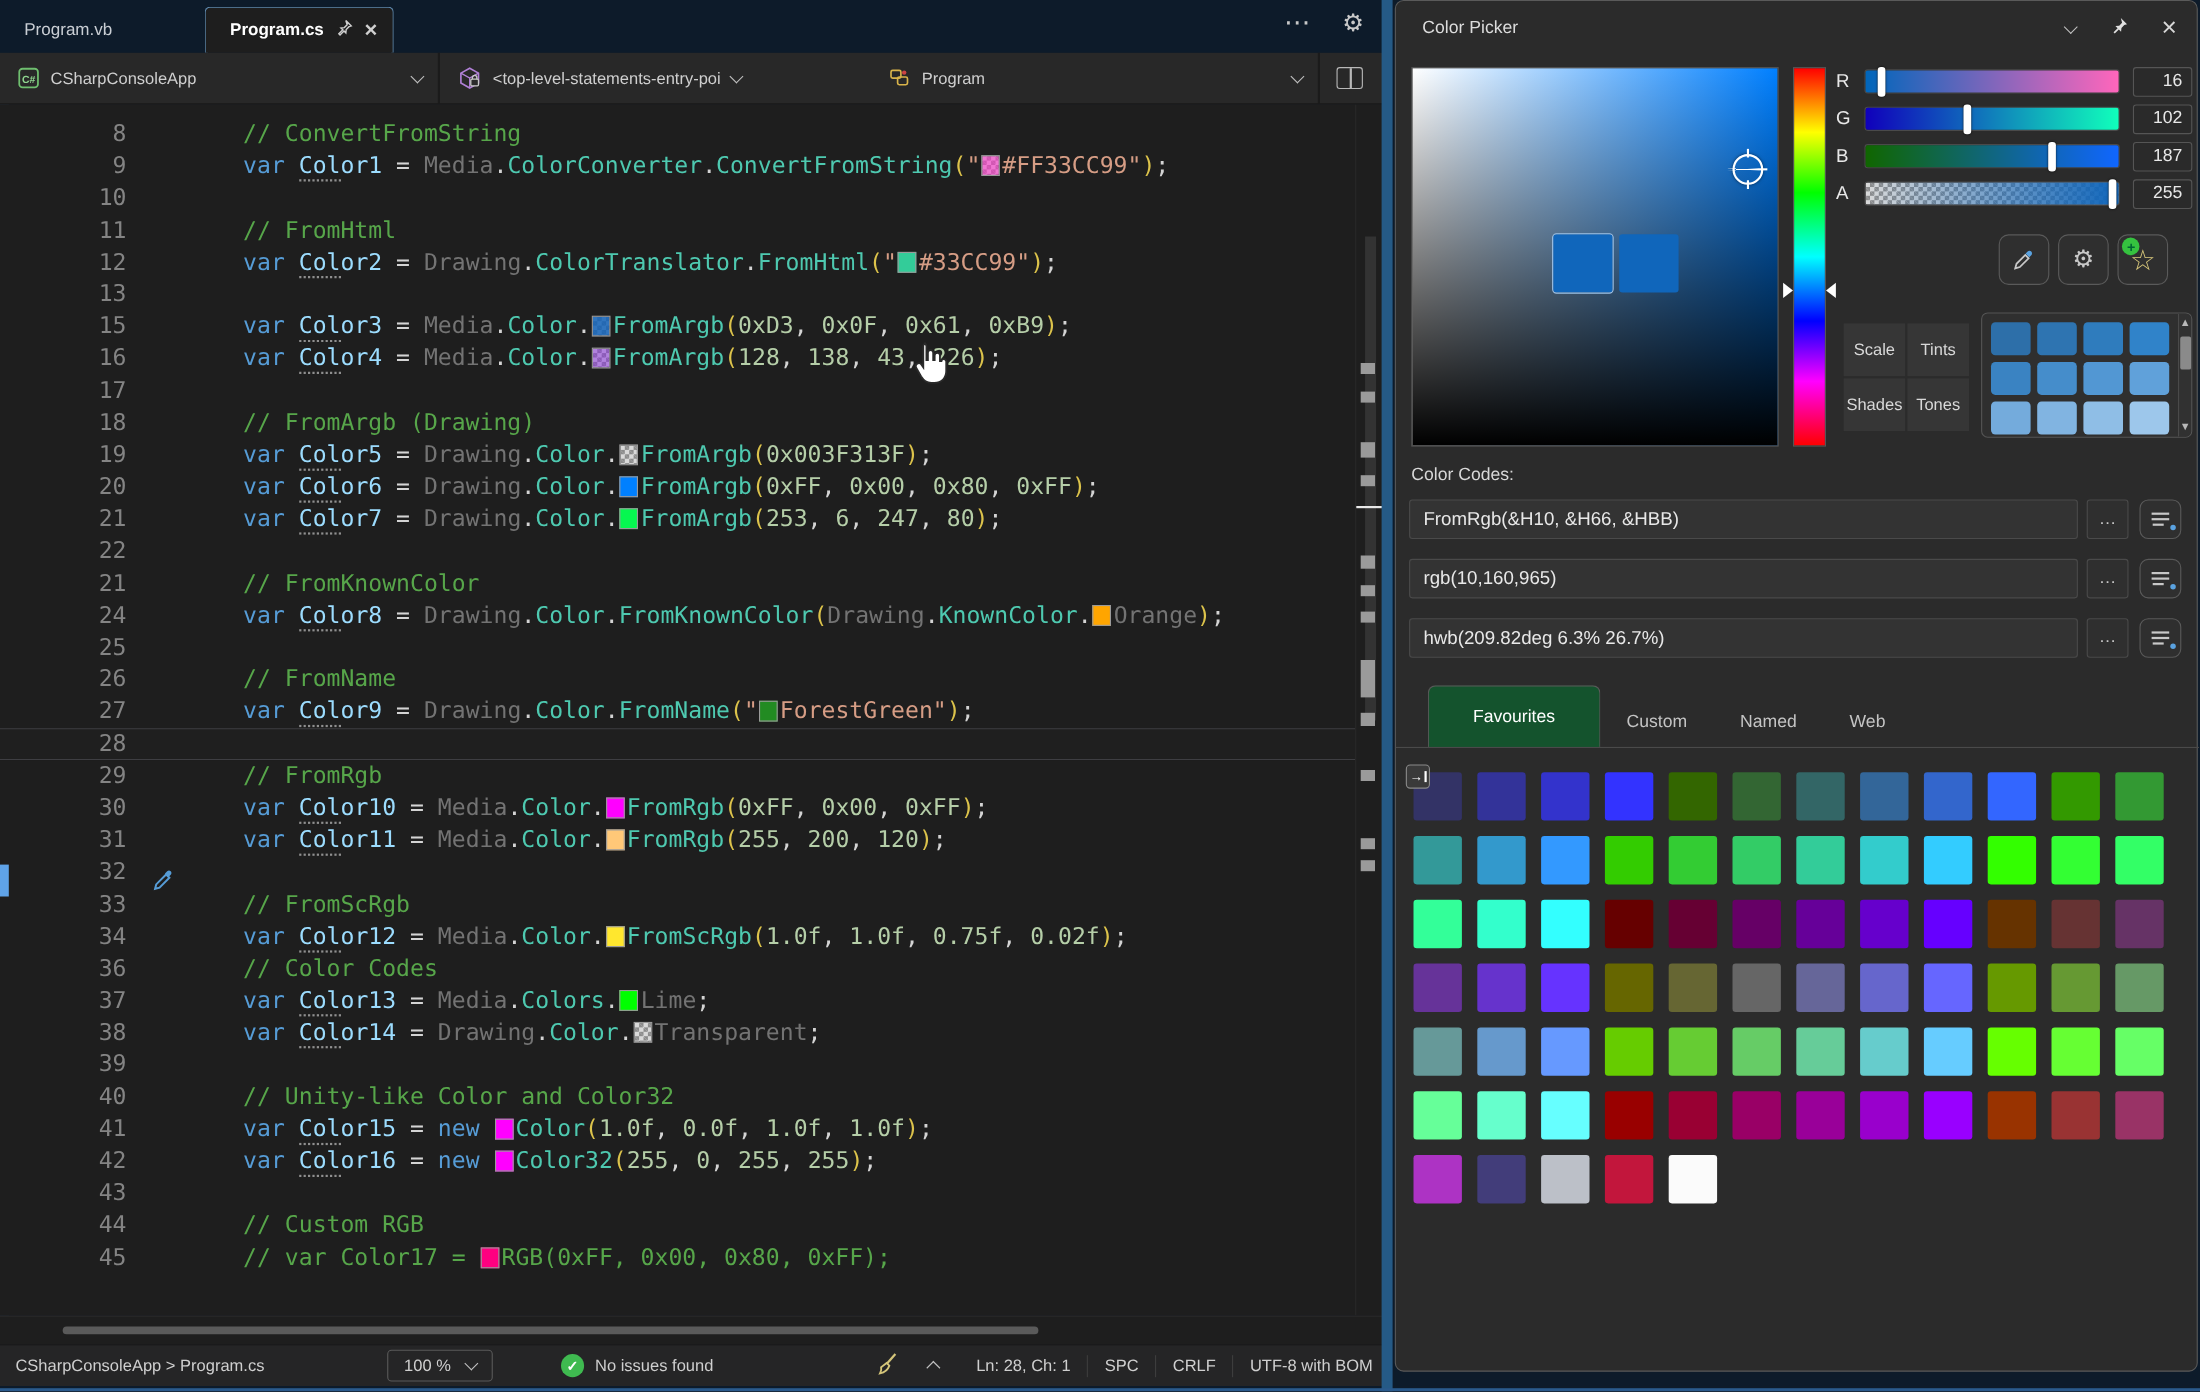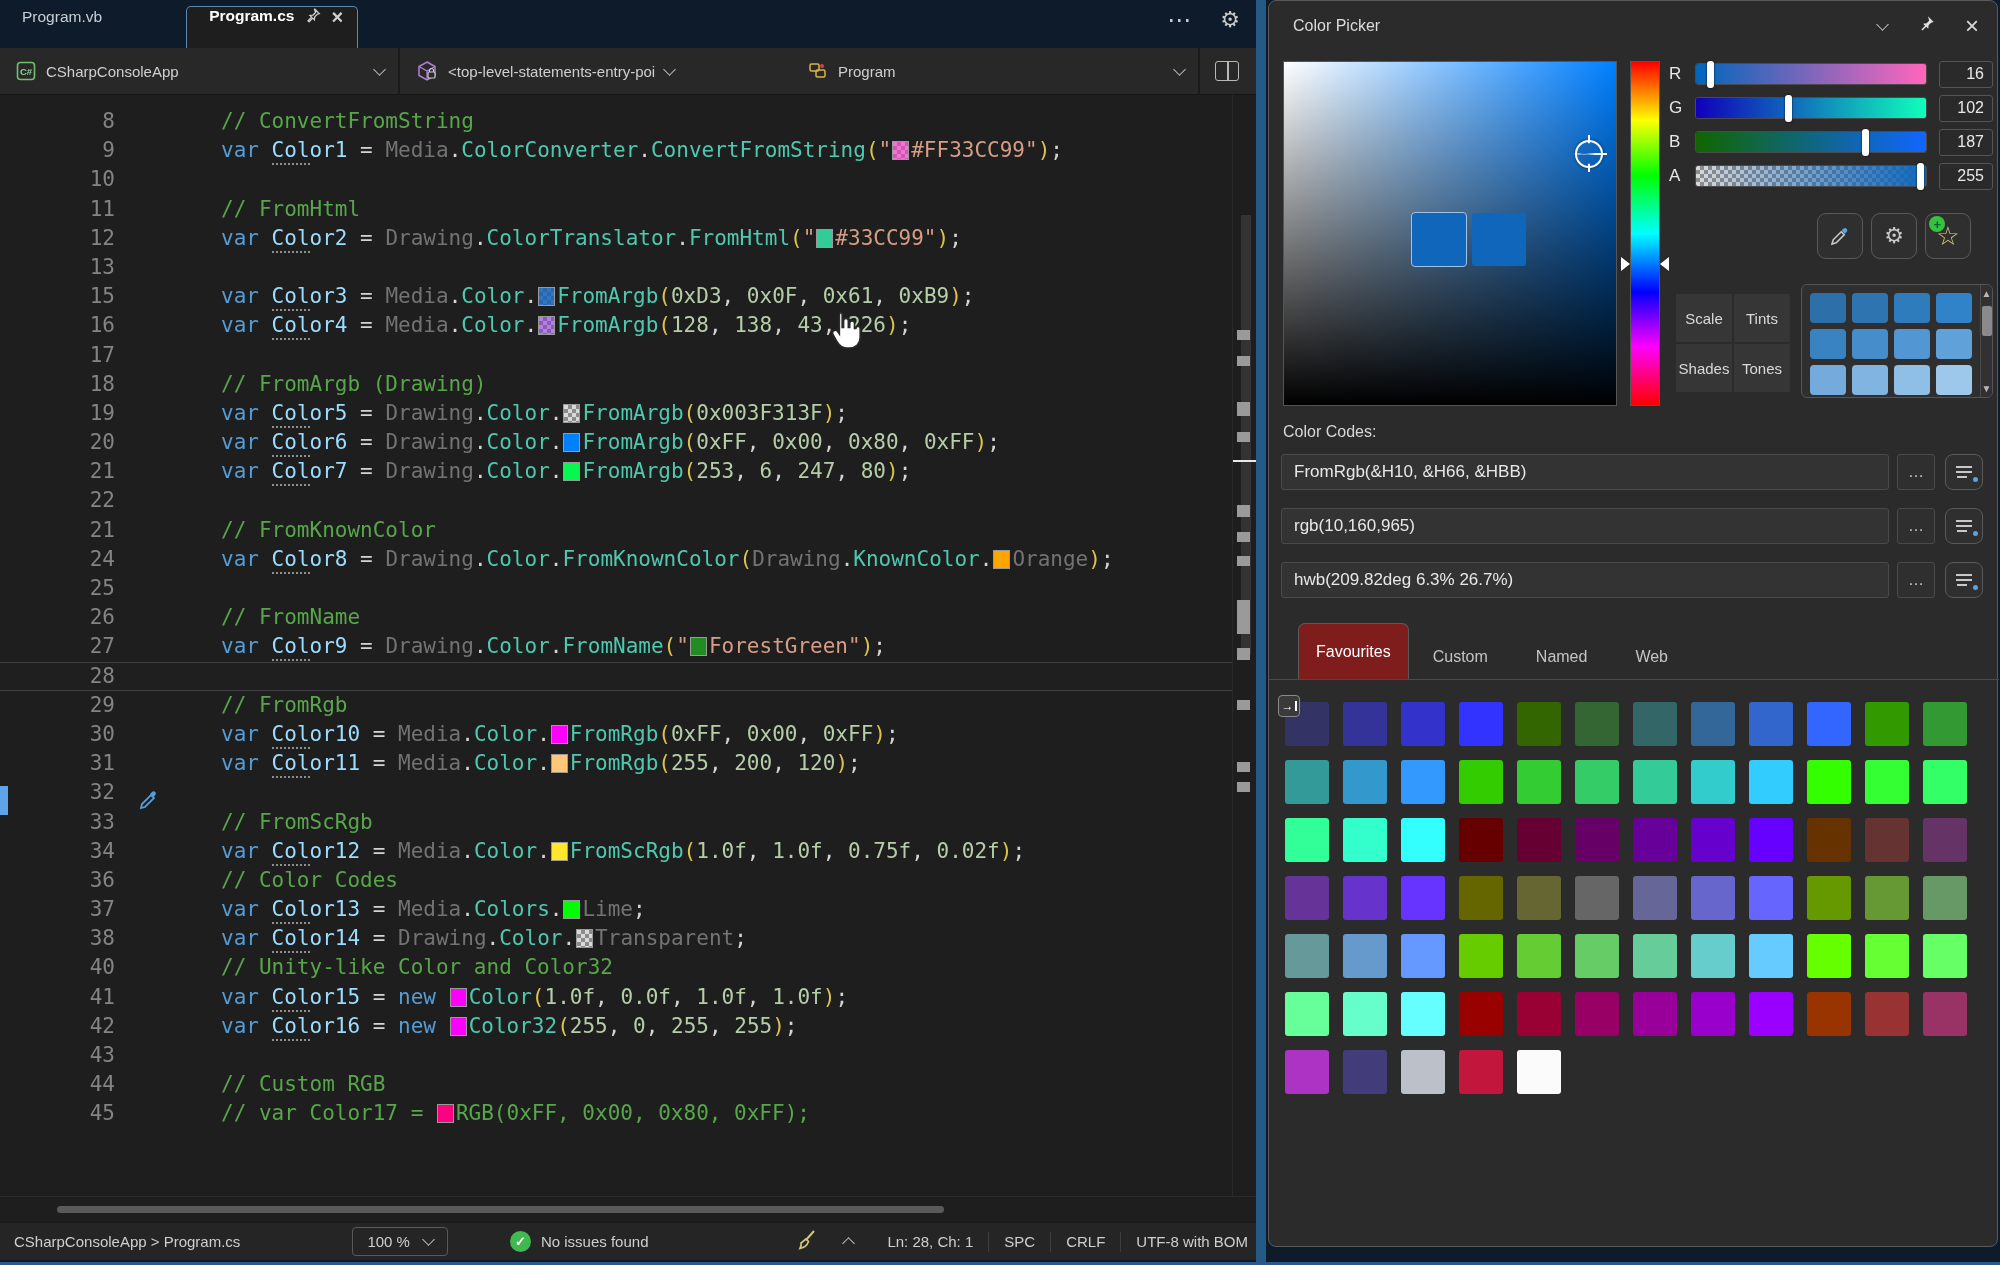--- a/index.html
+++ b/index.html
@@ -7,21 +7,21 @@
   body{background:#0D1B2A;font-family:"Liberation Sans",sans-serif;position:relative;color:#d4d4d4}
 
   
   .win-left{position:absolute;left:0;top:48px;width:8px;height:1148px;background:#1c3a57}
   .win-bottom{position:absolute;left:0;bottom:0;width:100%;height:3px;background:#2a5a8c}
 
   
   .editor-col{position:absolute;left:0;top:0;width:1258px;height:1262px}
 
   .tabbar{height:48px;background:#0D1B2A;display:flex;align-items:flex-end;position:relative}
-  .tab{display:flex;align-items:flex-start;gap:10px;padding:0 22px;height:40px;font-size:15.5px;color:#c9ced4;cursor:default}
+  .tab{display:flex;align-items:center;gap:10px;padding:0 22px;height:40px;font-size:15.5px;color:#c9ced4;cursor:default}
   .tab.active{background:#1E1E1E;border:1px solid #5E88AD;border-bottom:none;border-radius:5px 5px 0 0;height:42px;color:#fff;font-weight:bold;margin-left:62px;padding:0 14px 0 22px}
   .tab-x{font-size:20px;color:#d0d0d0;line-height:1}
   .tabbar-right{position:absolute;right:18px;top:6px;display:flex;gap:28px;align-items:center;color:#c8c8c8}
   .more-glyph{font-size:24px;letter-spacing:1px}
   .gear-glyph{font-size:22px}
 
   .breadcrumb{height:47px;background:#282828;display:flex;align-items:stretch;border-bottom:1px solid #161616;position:relative}
   .bc-sec{display:flex;align-items:center;gap:10px;padding:0 14px 0 16px;border-right:2px solid #1b1b1b;font-size:15px;color:#cfcfcf}
   .bc-sec .lbl{white-space:nowrap;overflow:hidden}
   .bc-s1{width:400px}.bc-s2{width:408px}.bc-s3{width:392px}
@@ -105,21 +105,21 @@
   .codes-label{position:absolute;left:14px;top:422px;font-size:16px;color:#d8d8d8}
   .code-row{position:absolute;left:12px;display:flex;align-items:center}
   .code-field{width:608px;height:36px;background:#333;border:1px solid #4a4a4a;border-radius:3px;color:#e8e8e8;font-size:17px;display:flex;align-items:center;padding-left:12px}
   .dots-btn{margin-left:8px;width:38px;height:36px;background:#2f2f2f;border:1px solid #4a4a4a;border-radius:3px;color:#c8c8c8;display:flex;align-items:center;justify-content:center;font-size:16px}
   .list-btn{margin-left:10px;width:38px;height:36px;background:#2f2f2f;border:1px solid #5a5a5a;border-radius:8px;display:flex;flex-direction:column;align-items:center;justify-content:center;gap:3px}
   .list-btn .l{width:16px;height:2px;background:#c8c8c8}
   .list-btn .l.s{width:10px;align-self:flex-start;margin-left:11px}
   .list-btn .dot{position:absolute;width:5px;height:5px;border-radius:50%;background:#5aa2e0;margin-left:22px;margin-top:14px}
   .fav-tabs{position:absolute;left:0;top:622px;width:100%;display:flex;align-items:flex-end;font-size:16px;color:#c4c4c4}
   .fav-tab{padding:0 24px;height:44px;display:flex;align-items:center}
-  .fav-tab.active{margin-left:29px;border:1px solid #5a5a5a;border-bottom:none;border-radius:7px 7px 0 0;background:#7f1d1d;color:#fff;height:56px;padding:0 17px}
+  .fav-tab.active{margin-left:29px;border:1px solid #5a5a5a;border-bottom:none;border-radius:7px 7px 0 0;background:#14532d;color:#fff;height:56px;padding:0 40px}
   .fav-grid-wrap{position:absolute;left:0px;top:678px;width:730px;border-top:1px solid #4a4a4a;padding:22px 0 0 16px}
   .fav-grid{display:grid;grid-template-columns:repeat(12,44px);gap:14px;position:relative}
   .fav-grid .fs{width:44px;height:44px;border-radius:3px}
   .grid-badge{position:absolute;left:-7px;top:-7px;width:22px;height:22px;background:#3a3a3a;border:1px solid #8a8a8a;border-radius:4px;color:#fff;font-size:12px;display:flex;align-items:center;justify-content:center;z-index:3}
   .grid-badge b{font-weight:normal;margin-right:1px}
   .grid-badge .bar{width:2px;height:10px;background:#fff}
 </style>
 </head>
 <body>
 
@@ -206,20 +206,21 @@
         <div class="cl-row current"><span class="ln">28</span><span class="gl"></span><span class="lc"></span></div>
         <div class="cl-row"><span class="ln">29</span><span class="gl"></span><span class="lc"><span class="tk-c">// FromRgb</span></span></div>
         <div class="cl-row"><span class="ln">30</span><span class="gl"></span><span class="lc"><span class="tk-k">var</span><span class="tk-p"> </span><span class="tk-v"><i>Col</i>or10</span><span class="tk-p"> = </span><span class="tk-i">Media</span><span class="tk-p">.</span><span class="tk-cl">Color</span><span class="tk-p">.</span><span class="sw" style="background: rgb(255, 0, 255);"></span><span class="tk-m">FromRgb</span><span class="tk-b">(</span><span class="tk-nu">0xFF</span><span class="tk-p">, </span><span class="tk-nu">0x00</span><span class="tk-p">, </span><span class="tk-nu">0xFF</span><span class="tk-b">)</span><span class="tk-p">;</span></span></div>
         <div class="cl-row"><span class="ln">31</span><span class="gl"></span><span class="lc"><span class="tk-k">var</span><span class="tk-p"> </span><span class="tk-v"><i>Col</i>or11</span><span class="tk-p"> = </span><span class="tk-i">Media</span><span class="tk-p">.</span><span class="tk-cl">Color</span><span class="tk-p">.</span><span class="sw" style="background: rgb(255, 200, 120);"></span><span class="tk-m">FromRgb</span><span class="tk-b">(</span><span class="tk-nu">255</span><span class="tk-p">, </span><span class="tk-nu">200</span><span class="tk-p">, </span><span class="tk-nu">120</span><span class="tk-b">)</span><span class="tk-p">;</span></span></div>
         <div class="cl-row"><span class="ln">32</span><span class="gl"></span><span class="lc"></span></div>
         <div class="cl-row"><span class="ln">33</span><span class="gl"></span><span class="lc"><span class="tk-c">// FromScRgb</span></span></div>
         <div class="cl-row"><span class="ln">34</span><span class="gl"></span><span class="lc"><span class="tk-k">var</span><span class="tk-p"> </span><span class="tk-v"><i>Col</i>or12</span><span class="tk-p"> = </span><span class="tk-i">Media</span><span class="tk-p">.</span><span class="tk-cl">Color</span><span class="tk-p">.</span><span class="sw" style="background: rgb(255, 231, 46);"></span><span class="tk-m">FromScRgb</span><span class="tk-b">(</span><span class="tk-nu">1.0f</span><span class="tk-p">, </span><span class="tk-nu">1.0f</span><span class="tk-p">, </span><span class="tk-nu">0.75f</span><span class="tk-p">, </span><span class="tk-nu">0.02f</span><span class="tk-b">)</span><span class="tk-p">;</span></span></div>
         <div class="cl-row"><span class="ln">36</span><span class="gl"></span><span class="lc"><span class="tk-c">// Color Codes</span></span></div>
         <div class="cl-row"><span class="ln">37</span><span class="gl"></span><span class="lc"><span class="tk-k">var</span><span class="tk-p"> </span><span class="tk-v"><i>Col</i>or13</span><span class="tk-p"> = </span><span class="tk-i">Media</span><span class="tk-p">.</span><span class="tk-cl">Colors</span><span class="tk-p">.</span><span class="sw" style="background: rgb(0, 255, 0);"></span><span class="tk-i">Lime</span><span class="tk-p">;</span></span></div>
         <div class="cl-row"><span class="ln">38</span><span class="gl"></span><span class="lc"><span class="tk-k">var</span><span class="tk-p"> </span><span class="tk-v"><i>Col</i>or14</span><span class="tk-p"> = </span><span class="tk-i">Drawing</span><span class="tk-p">.</span><span class="tk-cl">Color</span><span class="tk-p">.</span><span class="sw chk"></span><span class="tk-i">Transparent</span><span class="tk-p">;</span></span></div>
+        <div class="cl-row"><span class="ln">39</span><span class="gl"></span><span class="lc"></span></div>
         <div class="cl-row"><span class="ln">40</span><span class="gl"></span><span class="lc"><span class="tk-c">// Unity-like Color and Color32</span></span></div>
         <div class="cl-row"><span class="ln">41</span><span class="gl"></span><span class="lc"><span class="tk-k">var</span><span class="tk-p"> </span><span class="tk-v"><i>Col</i>or15</span><span class="tk-p"> = </span><span class="tk-k">new</span><span class="tk-p"> </span><span class="sw" style="background: rgb(255, 0, 255);"></span><span class="tk-cl">Color</span><span class="tk-b">(</span><span class="tk-nu">1.0f</span><span class="tk-p">, </span><span class="tk-nu">0.0f</span><span class="tk-p">, </span><span class="tk-nu">1.0f</span><span class="tk-p">, </span><span class="tk-nu">1.0f</span><span class="tk-b">)</span><span class="tk-p">;</span></span></div>
         <div class="cl-row"><span class="ln">42</span><span class="gl"></span><span class="lc"><span class="tk-k">var</span><span class="tk-p"> </span><span class="tk-v"><i>Col</i>or16</span><span class="tk-p"> = </span><span class="tk-k">new</span><span class="tk-p"> </span><span class="sw" style="background: rgb(255, 0, 255);"></span><span class="tk-cl">Color32</span><span class="tk-b">(</span><span class="tk-nu">255</span><span class="tk-p">, </span><span class="tk-nu">0</span><span class="tk-p">, </span><span class="tk-nu">255</span><span class="tk-p">, </span><span class="tk-nu">255</span><span class="tk-b">)</span><span class="tk-p">;</span></span></div>
         <div class="cl-row"><span class="ln">43</span><span class="gl"></span><span class="lc"></span></div>
         <div class="cl-row"><span class="ln">44</span><span class="gl"></span><span class="lc"><span class="tk-c">// Custom RGB</span></span></div>
         <div class="cl-row"><span class="ln">45</span><span class="gl"></span><span class="lc"><span class="tk-c">// var Color17 = </span><span class="sw" style="background: rgb(255, 0, 128);"></span><span class="tk-c">RGB(0xFF, 0x00, 0x80, 0xFF);</span></span></div>
       </div>
 
     <div class="gutter-drop">
       <svg width="22" height="22" viewBox="0 0 22 22">

